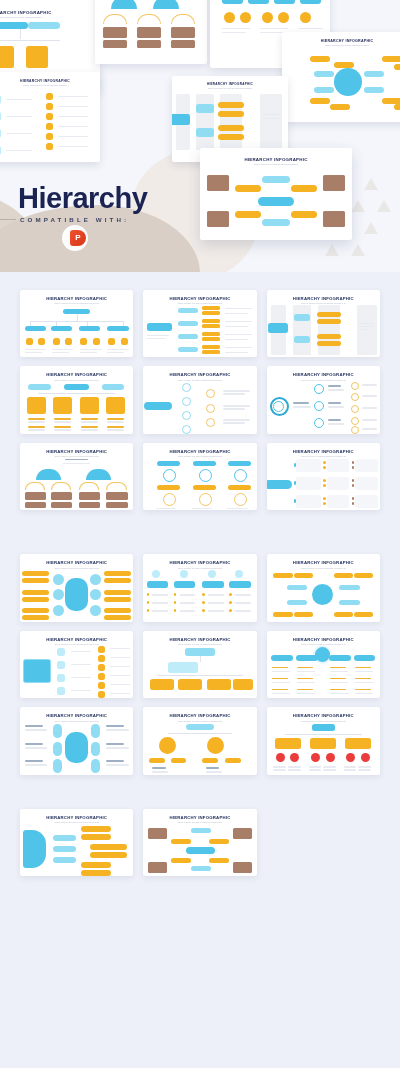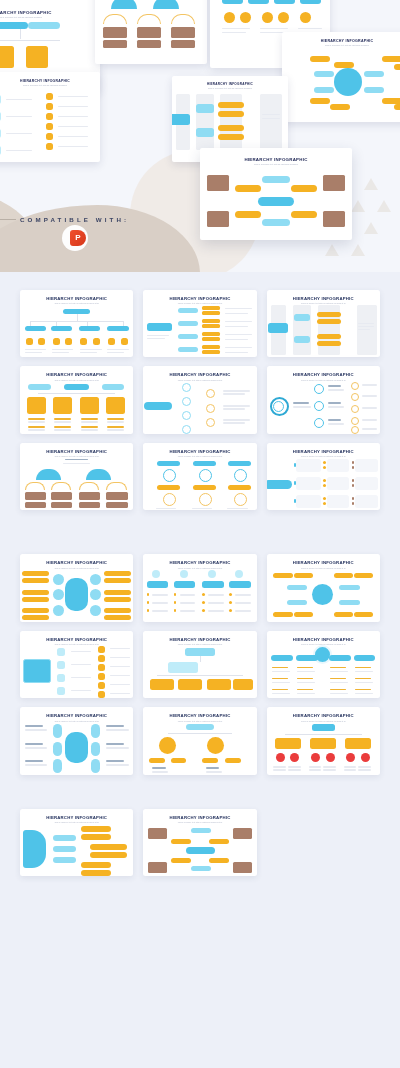--- a/index.html
+++ b/index.html
@@ -270,20 +270,21 @@
       <div class="pill cy2" style="left:62px;top:3px;width:28px;height:7px"></div>
       <div class="pill cy2" style="left:62px;top:46px;width:28px;height:7px"></div>
       <div class="pill cy" style="left:58px;top:24px;width:36px;height:9px"></div>
     </div>
   </div>
 
   <div class="hero-blob2"></div>
   <div class="hero-blob"></div>
 
   <div class="hero-rule"></div>
+  <div class="hero-title">Hierarchy</div>
   <div class="hero-sub">COMPATIBLE WITH:</div>
   <div class="compat-chip"></div>
   <div class="ppt-icon">P</div>
 </div>
 
 <div class="sec-pad-top"></div>
 <div class="section">
   <div class="grid">
 
     <div class="card">

